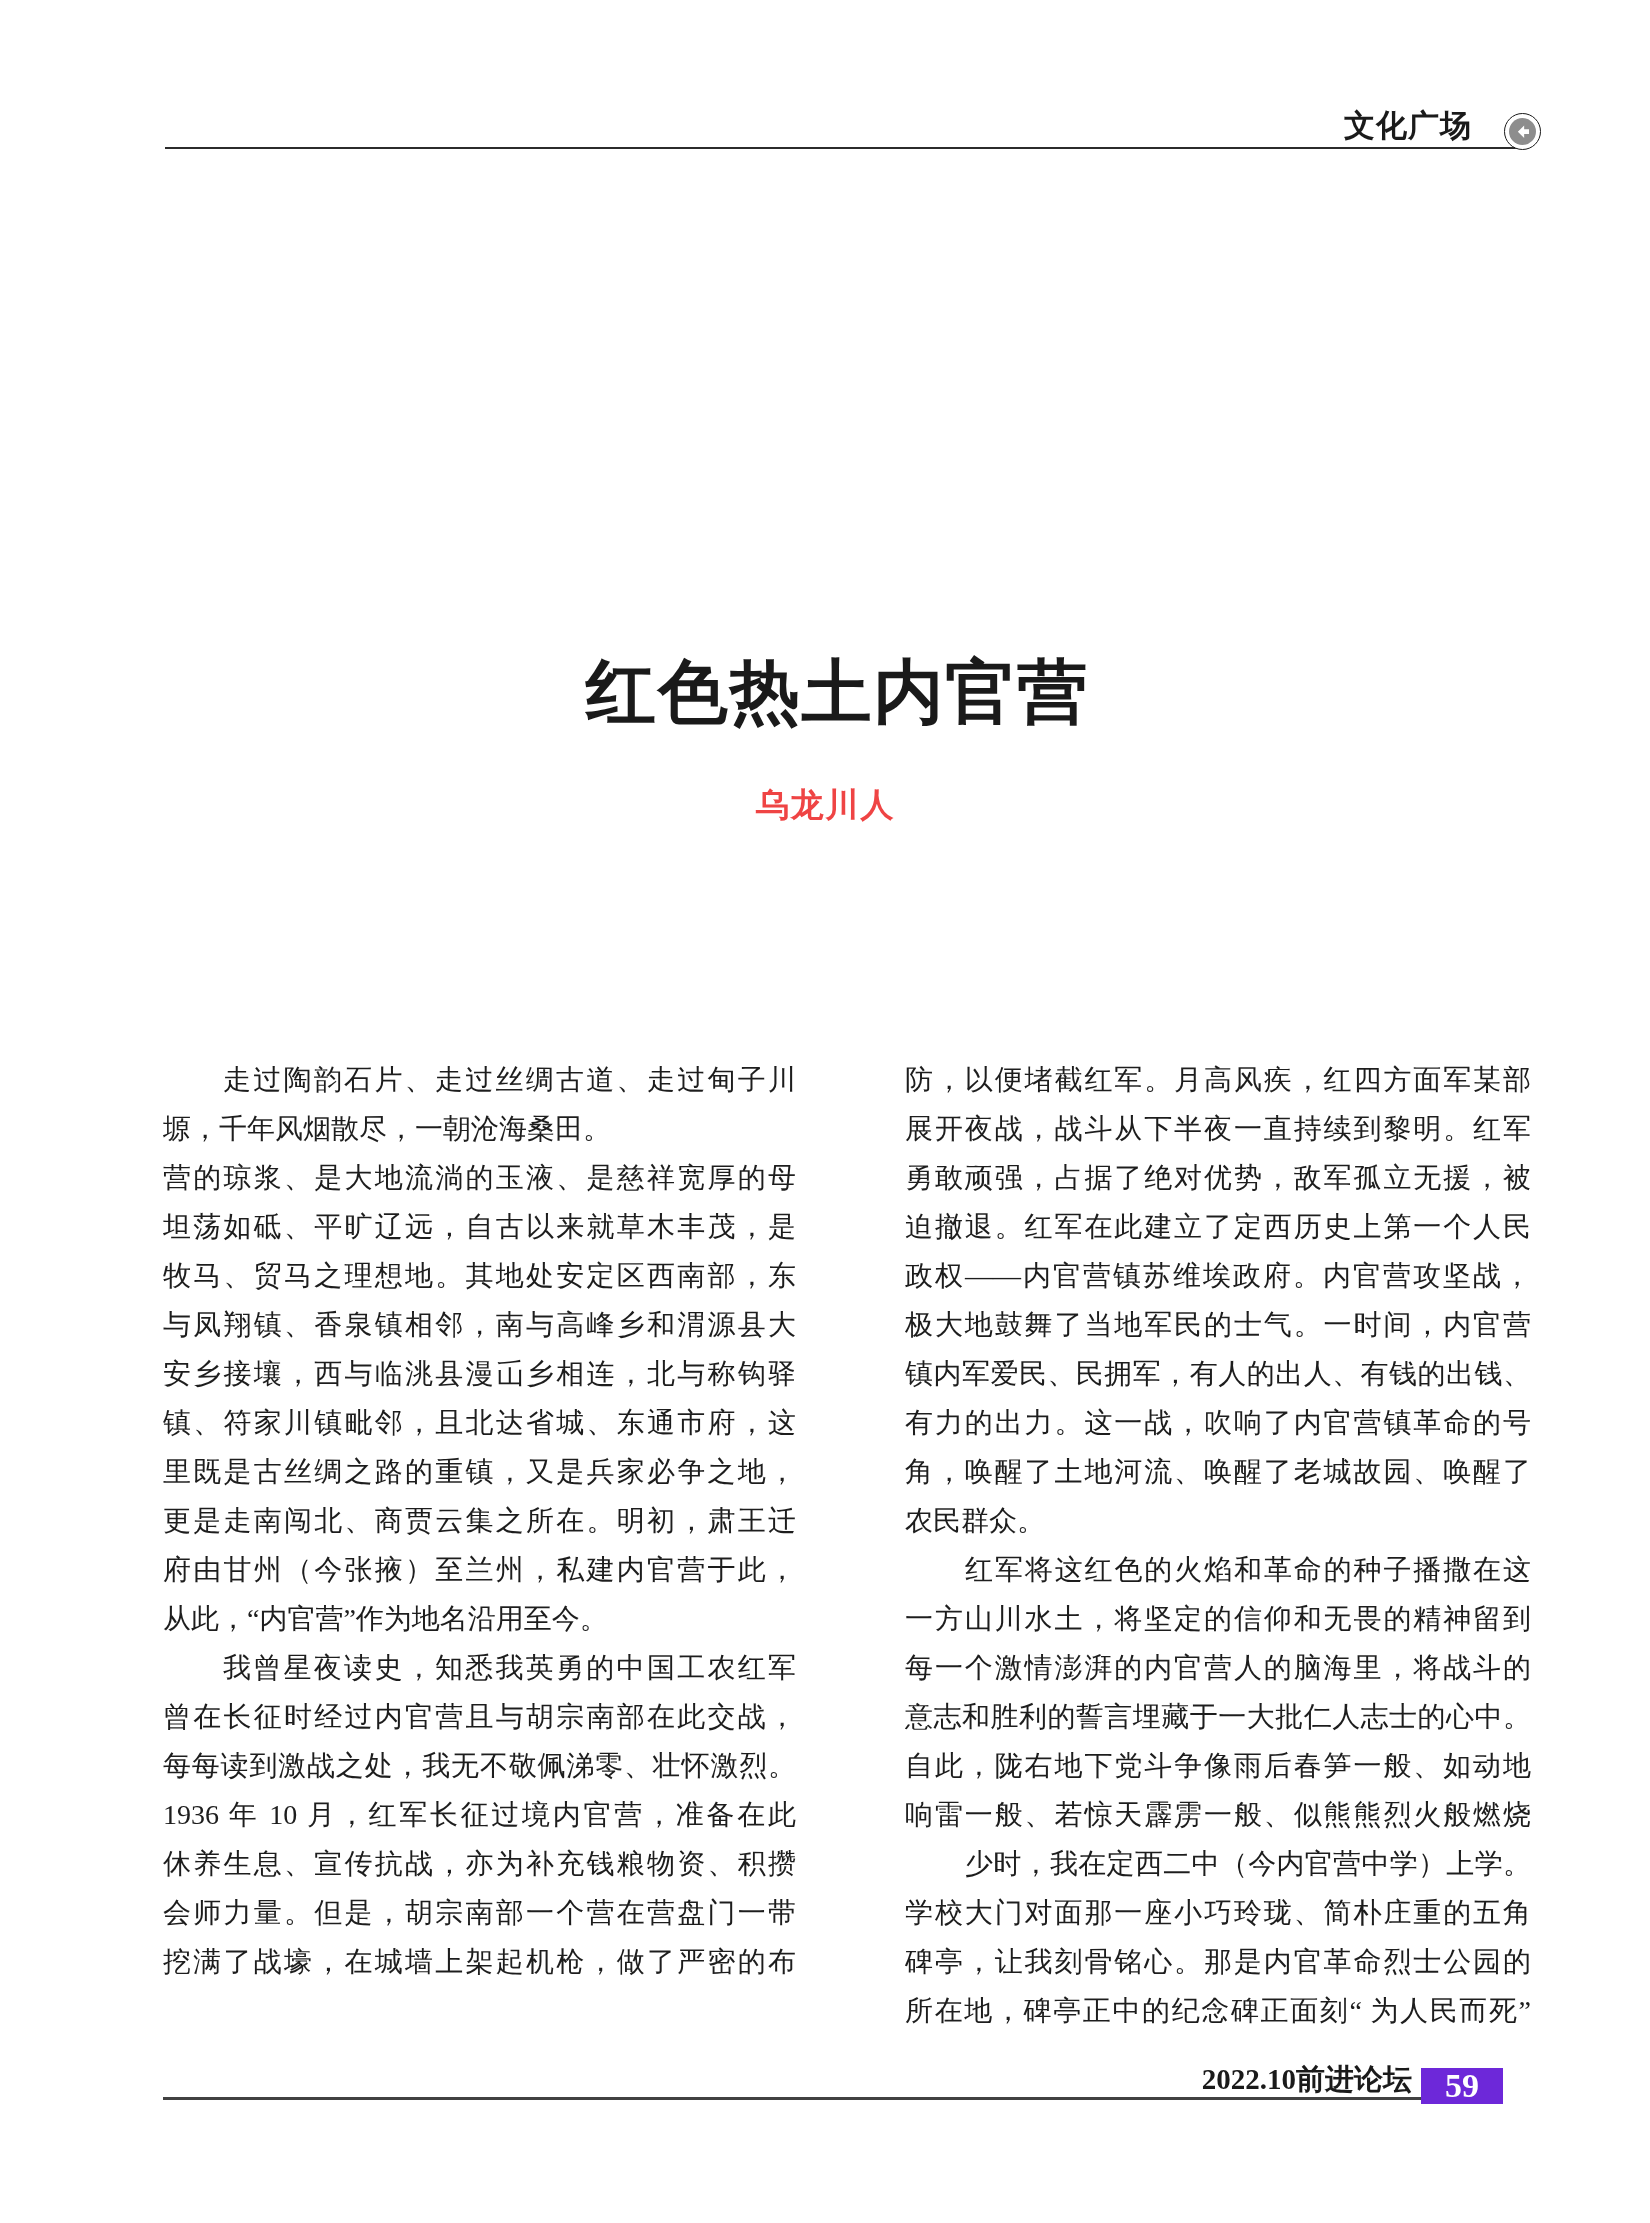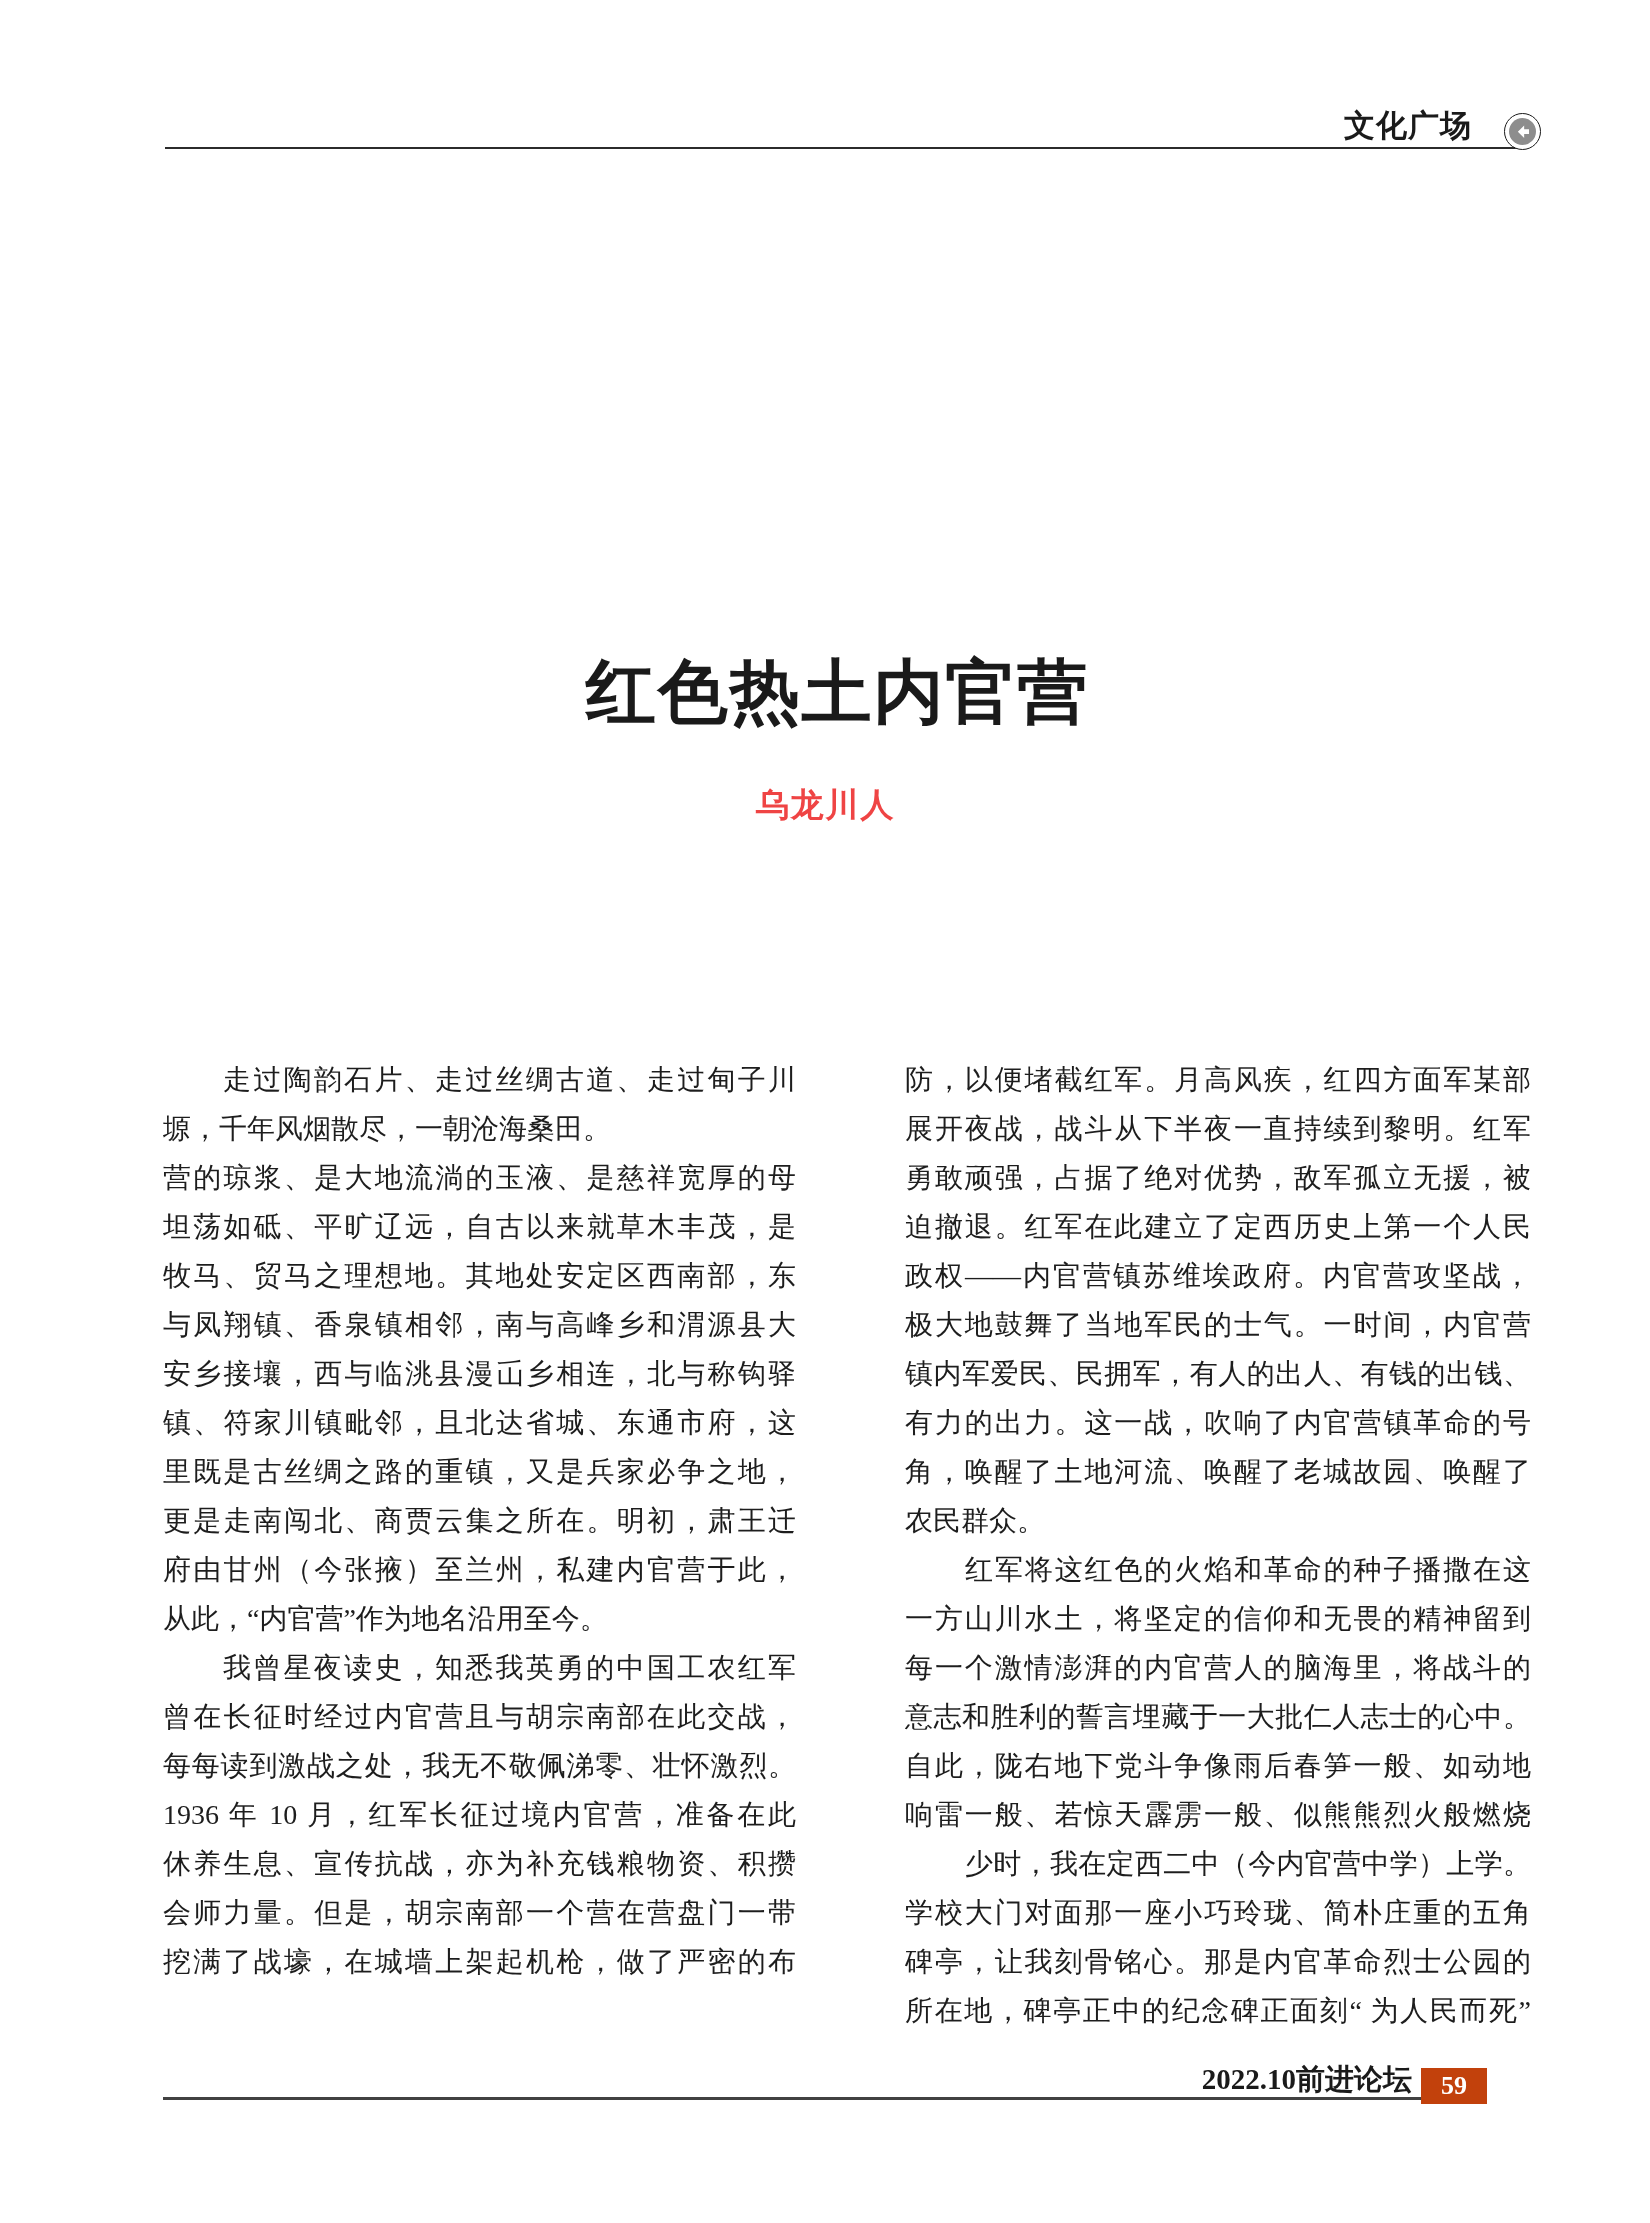--- a/index.html
+++ b/index.html
@@ -69,24 +69,24 @@
   }
   .footer-meta {
     position:absolute; top:2064px; right:239px;
     display:flex; align-items:baseline;
     font-family:Liberation Serif, serif;
     font-weight:bold; font-size:29px; line-height:31px;
     color:#1a1a1a; white-space:nowrap;
   }
   .page-badge {
     position:absolute; left:1421px; top:2068px;
-    width:66px; height:36px; background:#c2410c;
+    width:82px; height:36px; background:#6d28d9;
     color:#ffffff; text-align:center;
     font-family:"Liberation Serif","DejaVu Serif",serif;
-    font-weight:bold; font-size:26px; line-height:36px;
+    font-weight:bold; font-size:34px; line-height:36px;
     z-index:2;
   }
 </style>
 </head>
 <body>
 
 <div class="header-label">文化广场</div>
 <div class="header-line"></div>
 <div class="header-icon">
   <div class="header-icon-inner">

